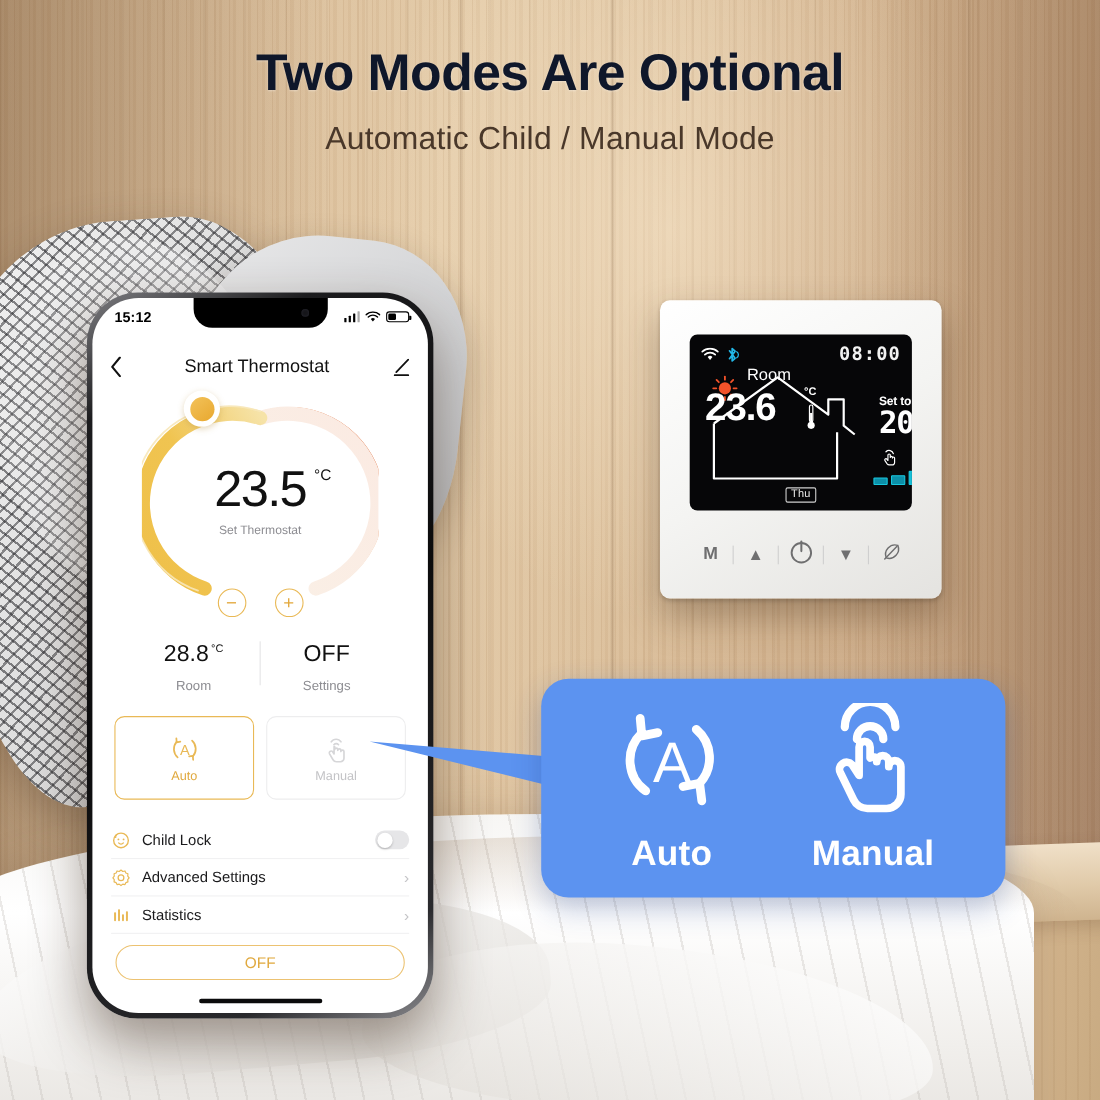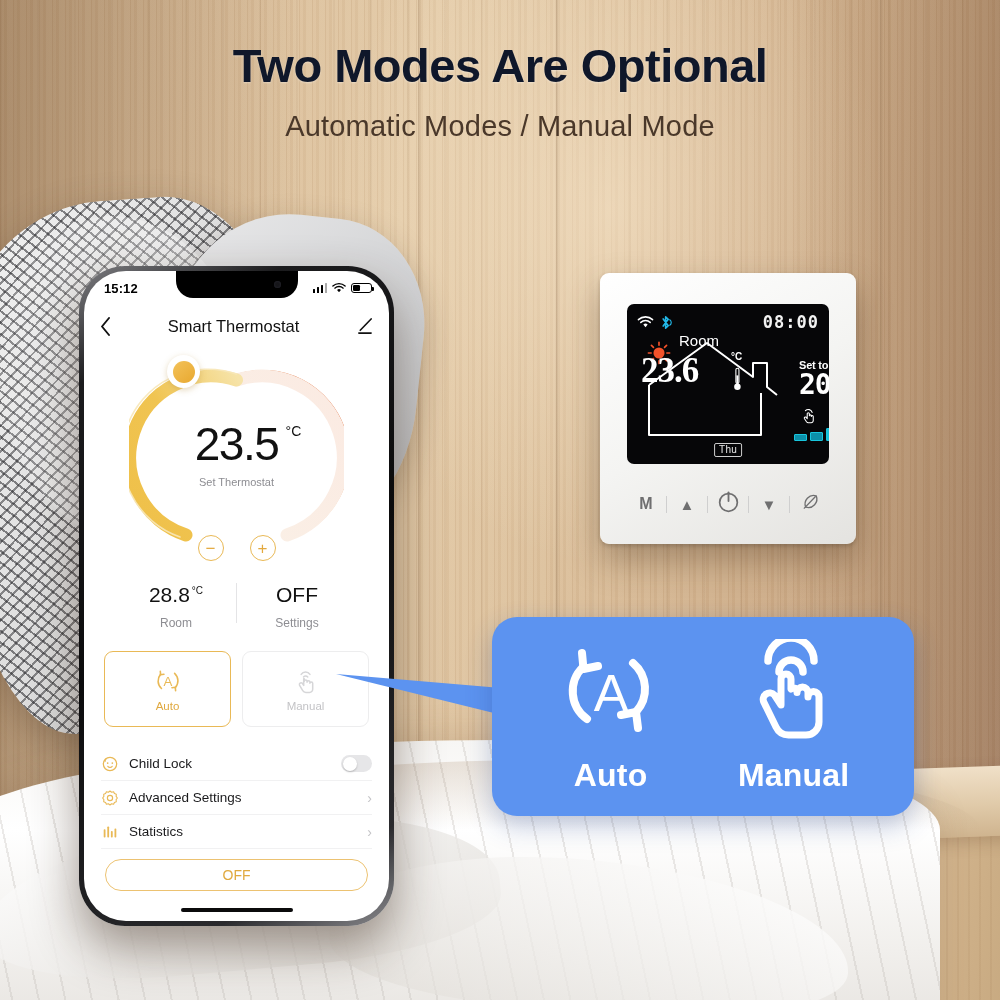--- a/index.html
+++ b/index.html
@@ -170,21 +170,21 @@
     position:relative; padding:1.2px;
   }
   .batt::after{
     content:""; position:absolute; right:-3.4px; top:3px;
     width:2px; height:4px; background:#000; border-radius:0 1px 1px 0;
   }
   .batt i { display:block; height:100%; width:42%; background:#000; border-radius:1.3px; }
 
   .appbar {
     position:absolute; left:0; top:38px; width:100%; height:34px;
-    display:flex; align-items:center; justify-content:space-between;
+    display:flex; align-items:flex-end; justify-content:space-between;
     padding:0 16px; z-index:7;
   }
   .appbar-title { font-size:16.5px; color:#111; font-weight:normal; }
 
   .screen-body { position:absolute; left:0; top:72px; width:100%; bottom:0; }
 
   
   .dial-wrap { position:relative; width:215px; height:200px; margin:16px auto 0; }
   .dial-center {
     position:absolute; left:0; right:0; top:62px; text-align:center;
@@ -290,21 +290,21 @@
   .house {
     position:absolute; left:18px; top:31px; width:148px; height:108px;
   }
   .sun { position:absolute; left:2px; top:6px; width:24px; height:24px; }
   .lcd-room {
     position:absolute; left:52px; top:28px; font-size:15px; color:#fff;
     font-weight:500;
   }
   .lcd-cur {
     position:absolute; left:14px; top:47px;
-    font-family:Liberation Serif, serif; font-weight:bold;
+    font-family:Liberation Sans, sans-serif; font-weight:bold;
     font-size:35px; color:#fff; letter-spacing:-1px;
   }
   .lcd-cur-u { position:absolute; left:104px; top:47px; font-size:10px; color:#fff; font-weight:bold; }
   .thermo-glyph { position:absolute; left:106px; top:62px; width:9px; height:26px; }
   .setto { position:absolute; left:172px; top:55px; }
   .setto-k { font-size:11px; color:#fff; font-weight:bold; letter-spacing:-0.2px; }
   .setto-v {
     font-family:"DejaVu Sans Mono", monospace; font-weight:bold;
     font-size:28px; color:#fff; letter-spacing:-1px; line-height:0.95; margin-top:1px;
   }
@@ -361,21 +361,21 @@
   <div class="table-body"></div>
   <div class="table-top"></div>
 
   <div class="bed"></div>
   <div class="bed-edge"></div>
   <div class="bed-fold-a"></div>
   <div class="bed-fold-b"></div>
 </div>
 
 <div class="headline">Two Modes Are Optional</div>
-<div class="subhead">Automatic Modes / Manual Mode</div>
+<div class="subhead">Automatic Child / Manual Mode</div>
 
 <div class="phone">
   <div class="phone-inner">
 
     <div class="notch">
       <span class="notch-cam"></span>
     </div>
 
     <div class="statusbar">
       <div class="sb-time">15:12</div>

